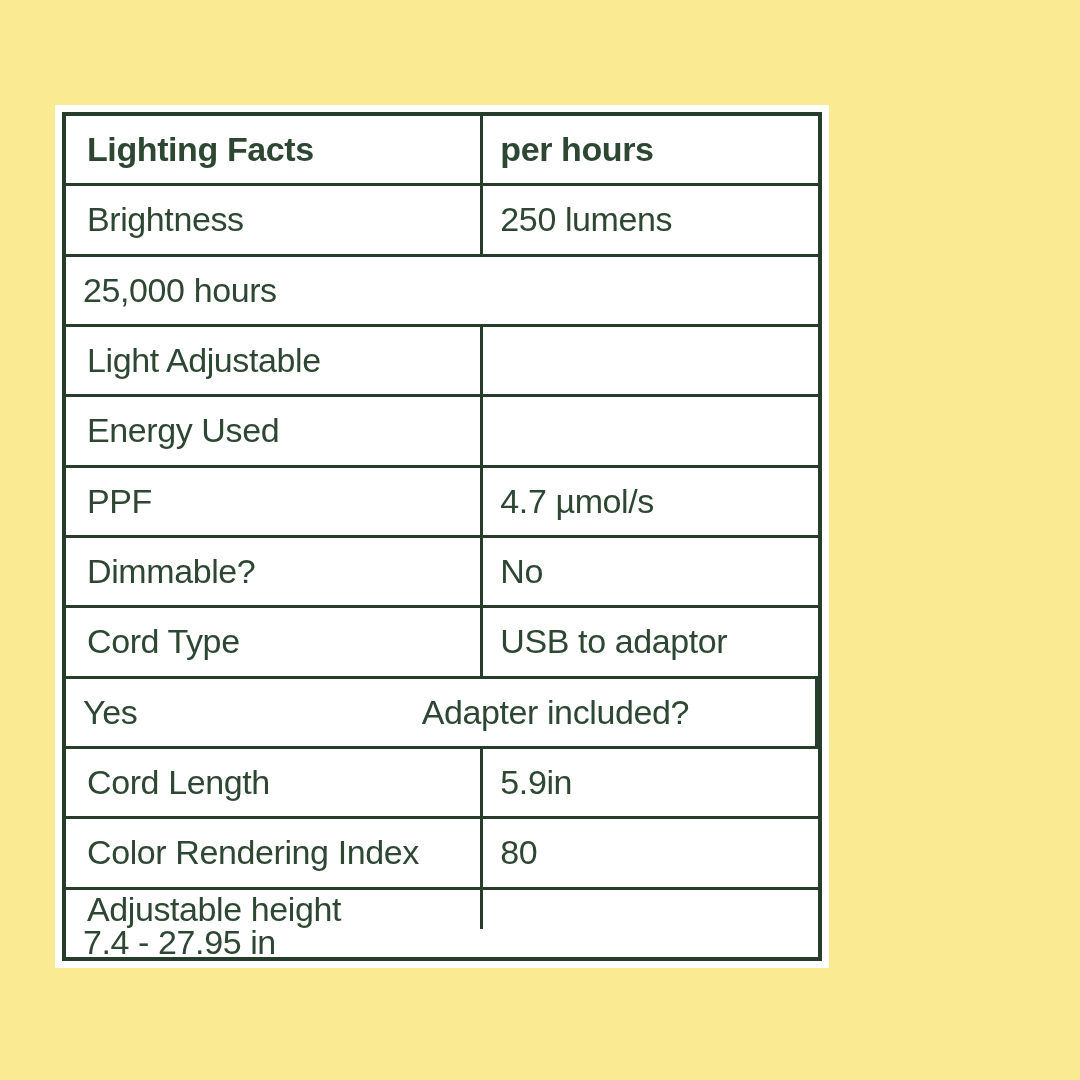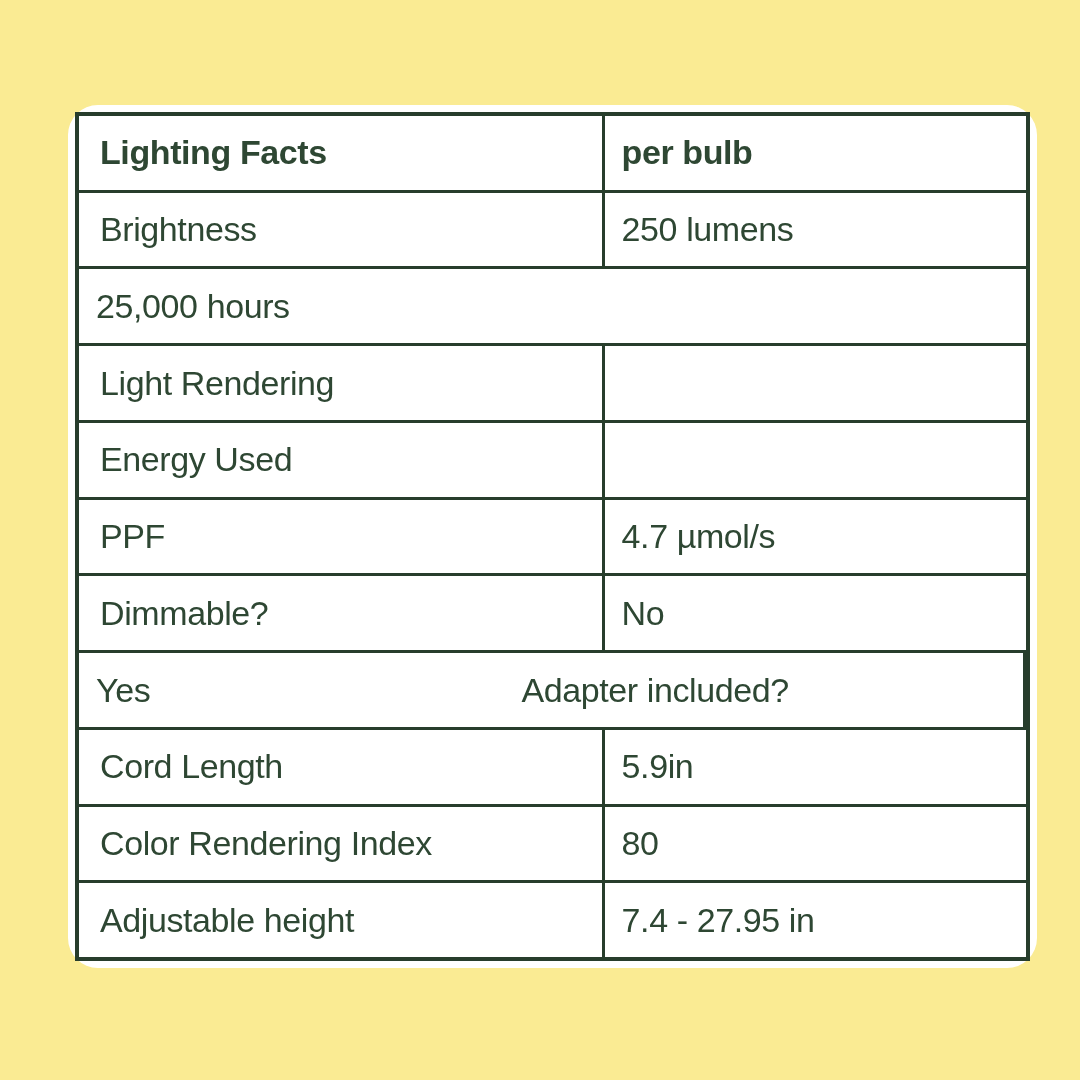--- a/index.html
+++ b/index.html
@@ -5,42 +5,41 @@
   html,body{margin:0;padding:0;}
   .canvas{
     position:relative;
     width:1080px;height:1080px;
     background:#FAEB93;
     font-family:"Liberation Sans", sans-serif;
     overflow:hidden;
   }
   .table-frame{
     position:absolute;
-    left:68px;top:105px;
-    width:969px;height:863px;
+    left:55px;top:105px;
+    width:774px;height:863px;
     background:#FFFFFF;
     box-sizing:border-box;
     padding:7px;
-    border-radius:30px;
   }
   .facts-table{
     height:100%;
     box-sizing:border-box;
     border:4px solid #273D2C;
     display:flex;
     flex-direction:column;
     background:#FFFFFF;
   }
   .tr{
     flex:1;
     display:flex;
     border-bottom:3px solid #273D2C;
     min-height:0;
   }
-  .tr:last-child{border-bottom:none;}
+  .tr:last-child{border-bottom:none;flex-direction:column;}
   .td{
     display:flex;
     align-items:center;
     box-sizing:border-box;
     color:#2E4733;
     font-size:34px;
     letter-spacing:-0.4px;
     white-space:nowrap;
     overflow:hidden;
   }
@@ -57,51 +56,55 @@
 </style>
 </head>
 <body>
 
 <div class="canvas">
   <div class="table-frame">
     <div class="facts-table">
 
       <div class="tr header">
         <div class="td td-label">Lighting Facts</div>
-        <div class="td td-value">per bulb</div>
+        <div class="td td-value">per hours</div>
       </div>
 
       <div class="tr">
         <div class="td td-label">Brightness</div>
         <div class="td td-value">250 lumens</div>
       </div>
 
       <div class="tr">
         <div class="td td-value">25,000 hours</div>
       </div>
 
       <div class="tr">
-        <div class="td td-label">Light Rendering</div>
+        <div class="td td-label">Light Adjustable</div>
       </div>
 
       <div class="tr">
         <div class="td td-label">Energy Used</div>
       </div>
 
 
       <div class="tr">
         <div class="td td-label">PPF</div>
         <div class="td td-value">4.7 µmol/s</div>
       </div>
 
       <div class="tr">
         <div class="td td-label">Dimmable?</div>
         <div class="td td-value">No</div>
       </div>
 
+      <div class="tr">
+        <div class="td td-label">Cord Type</div>
+        <div class="td td-value">USB to adaptor</div>
+      </div>
 
       <div class="tr">
         <div class="td td-value">Yes</div>
         <div class="td td-label">Adapter included?</div>
       </div>
 
       <div class="tr">
         <div class="td td-label">Cord Length</div>
         <div class="td td-value">5.9in</div>
       </div>

